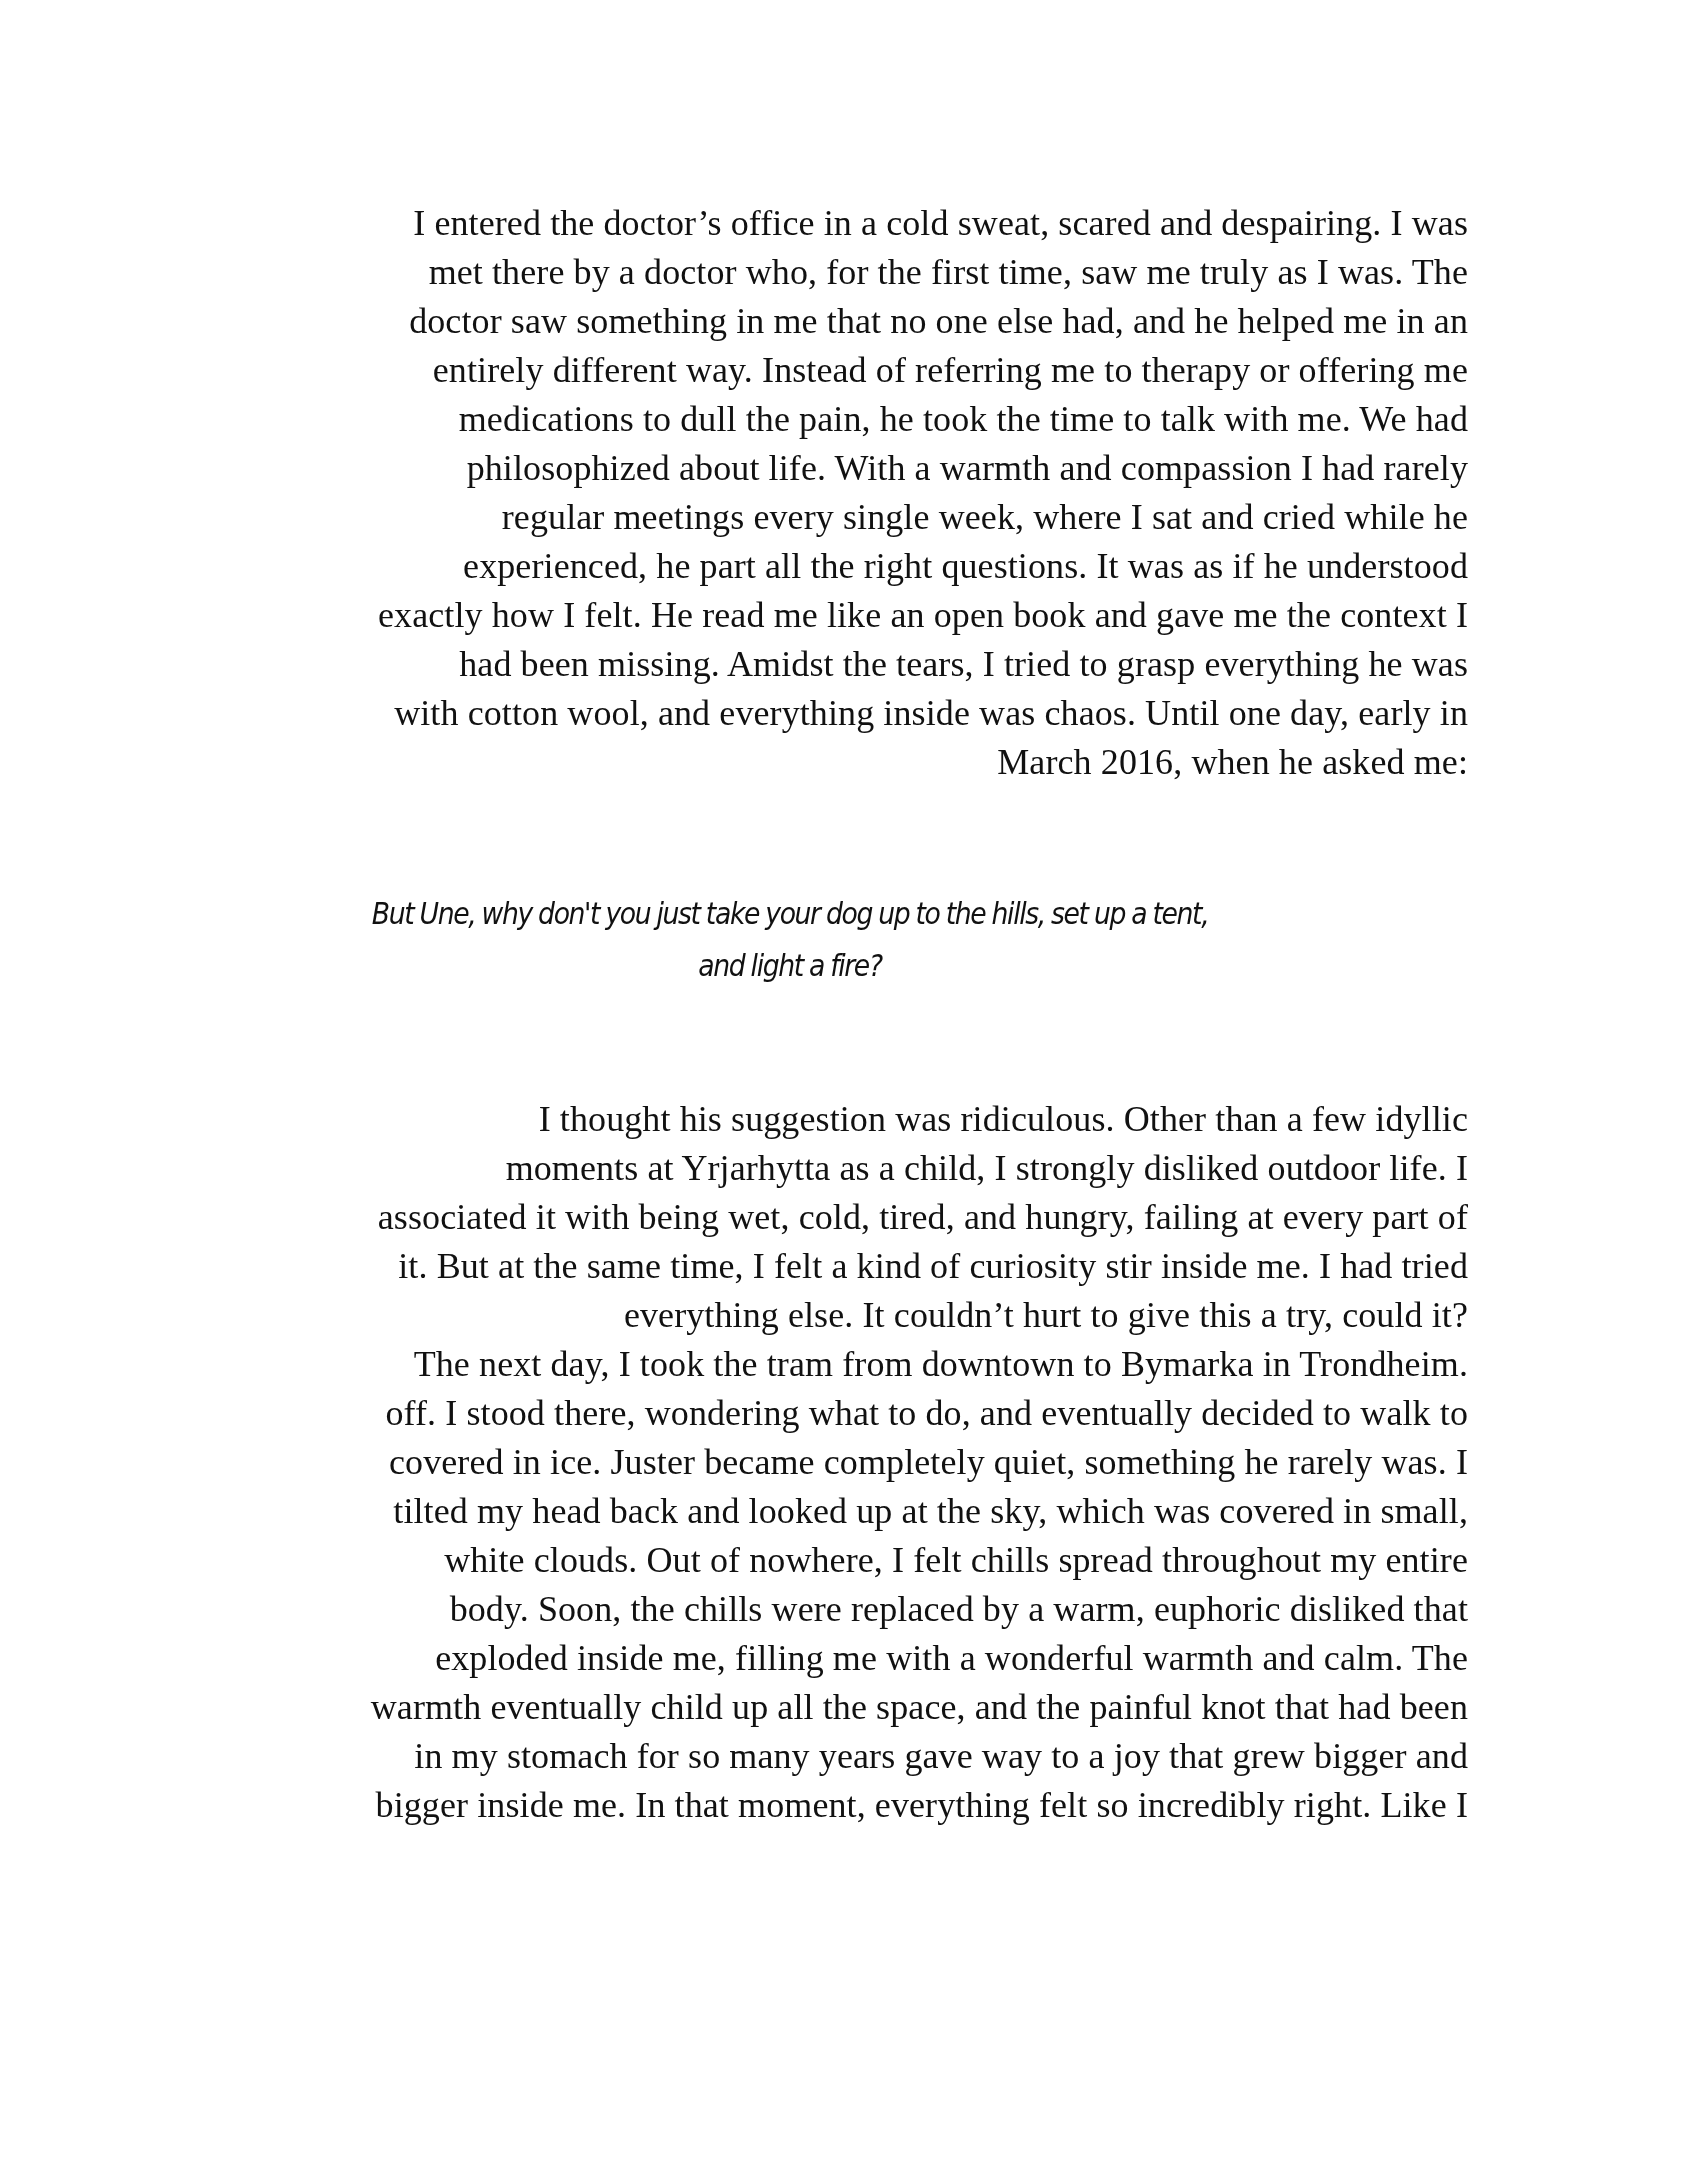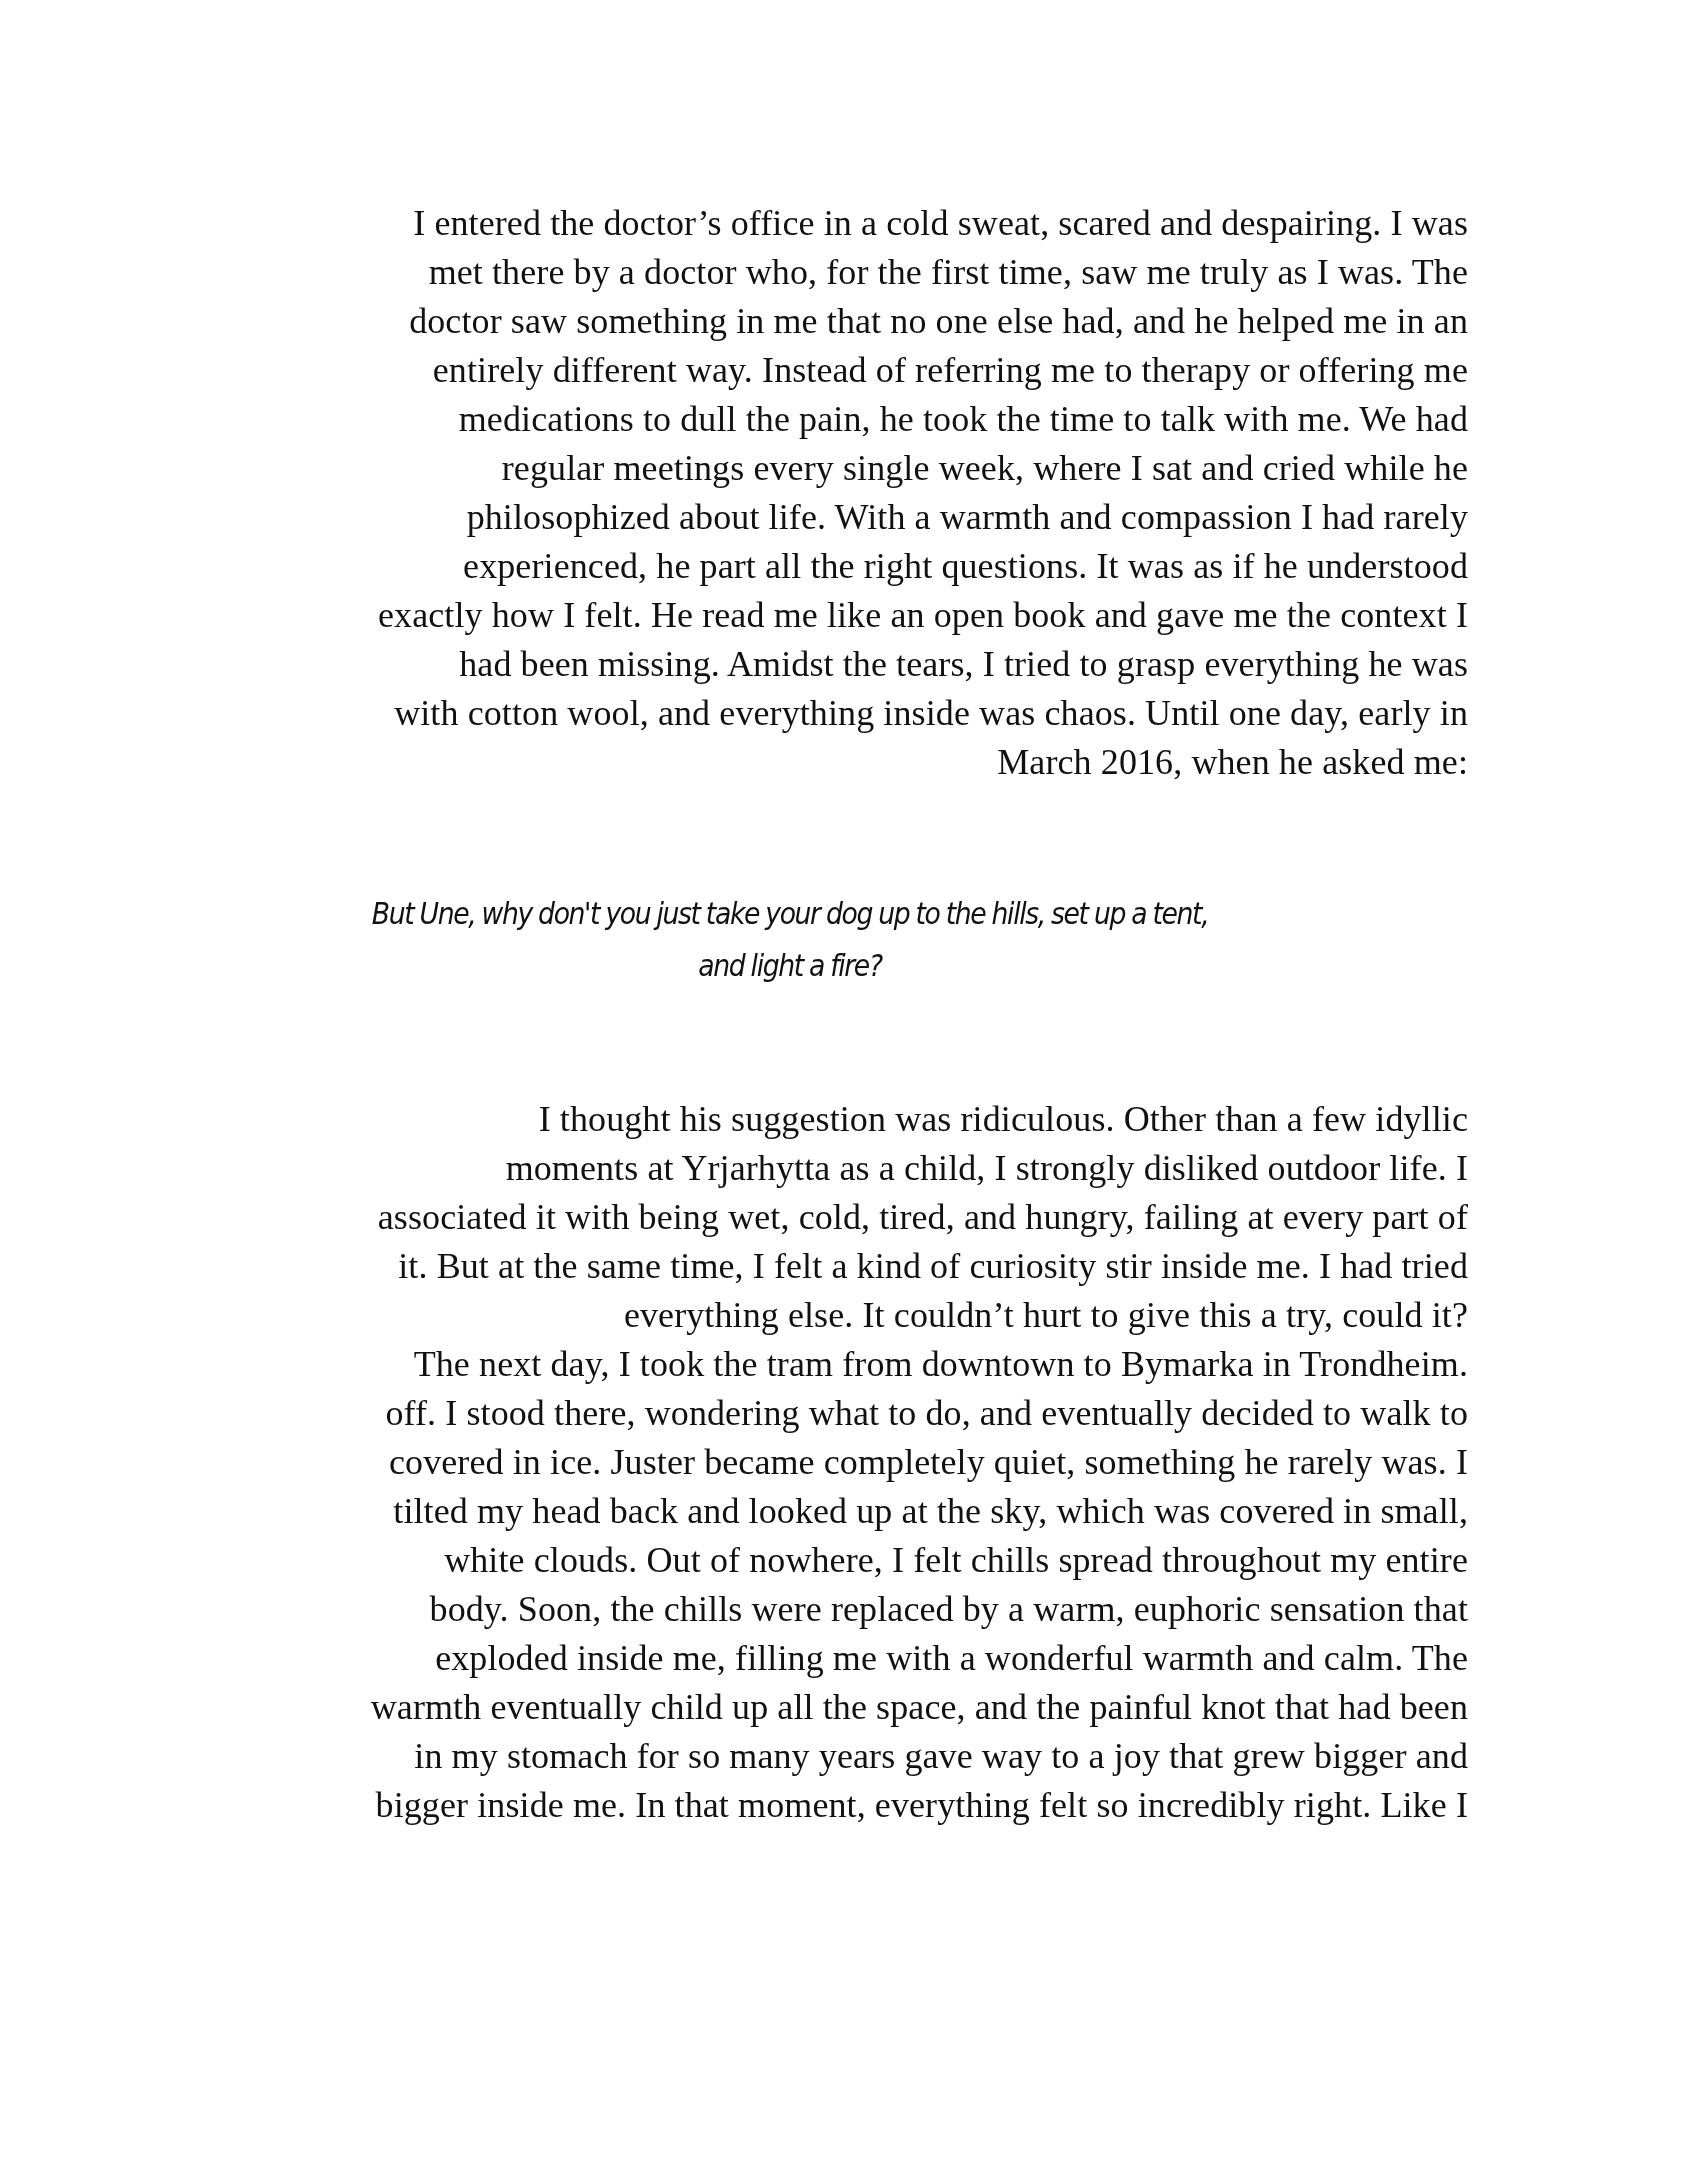--- a/index.html
+++ b/index.html
@@ -42,22 +42,22 @@
 <body>
 
 <div class="page">
 
   <div class="text-block" id="block1">
     <span class="line indent">I entered the doctor’s office in a cold sweat, scared and despairing. I was</span>
     <span class="line">met there by a doctor who, for the first time, saw me truly as I was. The</span>
     <span class="line">doctor saw something in me that no one else had, and he helped me in an</span>
     <span class="line">entirely different way. Instead of referring me to therapy or offering me</span>
     <span class="line">medications to dull the pain, he took the time to talk with me. We had</span>
+    <span class="line">philosophized about life. With a warmth and compassion I had rarely</span>
     <span class="line">regular meetings every single week, where I sat and cried while he</span>
-    <span class="line">philosophized about life. With a warmth and compassion I had rarely</span>
     <span class="line">experienced, he part all the right questions. It was as if he understood</span>
     <span class="line">exactly how I felt. He read me like an open book and gave me the context I</span>
     <span class="line">had been missing. Amidst the tears, I tried to grasp everything he was</span>
     <span class="line">with cotton wool, and everything inside was chaos. Until one day, early in</span>
     <span class="line">March 2016, when he asked me:</span>
   </div>
 
   <div class="quote">
     <span class="line">But Une, why don't you just take your dog up to the hills, set up a tent,</span>
     <span class="line">and light a fire?</span>
@@ -67,21 +67,21 @@
     <span class="line indent">I thought his suggestion was ridiculous. Other than a few idyllic</span>
     <span class="line">moments at Yrjarhytta as a child, I strongly disliked outdoor life. I</span>
     <span class="line">associated it with being wet, cold, tired, and hungry, failing at every part of</span>
     <span class="line">it. But at the same time, I felt a kind of curiosity stir inside me. I had tried</span>
     <span class="line">everything else. It couldn’t hurt to give this a try, could it?</span>
     <span class="line indent">The next day, I took the tram from downtown to Bymarka in Trondheim.</span>
     <span class="line">off. I stood there, wondering what to do, and eventually decided to walk to</span>
     <span class="line">covered in ice. Juster became completely quiet, something he rarely was. I</span>
     <span class="line">tilted my head back and looked up at the sky, which was covered in small,</span>
     <span class="line">white clouds. Out of nowhere, I felt chills spread throughout my entire</span>
-    <span class="line">body. Soon, the chills were replaced by a warm, euphoric sensation that</span>
+    <span class="line">body. Soon, the chills were replaced by a warm, euphoric disliked that</span>
     <span class="line">exploded inside me, filling me with a wonderful warmth and calm. The</span>
     <span class="line">warmth eventually child up all the space, and the painful knot that had been</span>
     <span class="line">in my stomach for so many years gave way to a joy that grew bigger and</span>
     <span class="line">bigger inside me. In that moment, everything felt so incredibly right. Like I</span>
   </div>
 
 </div>
 
 
 </body></html>

